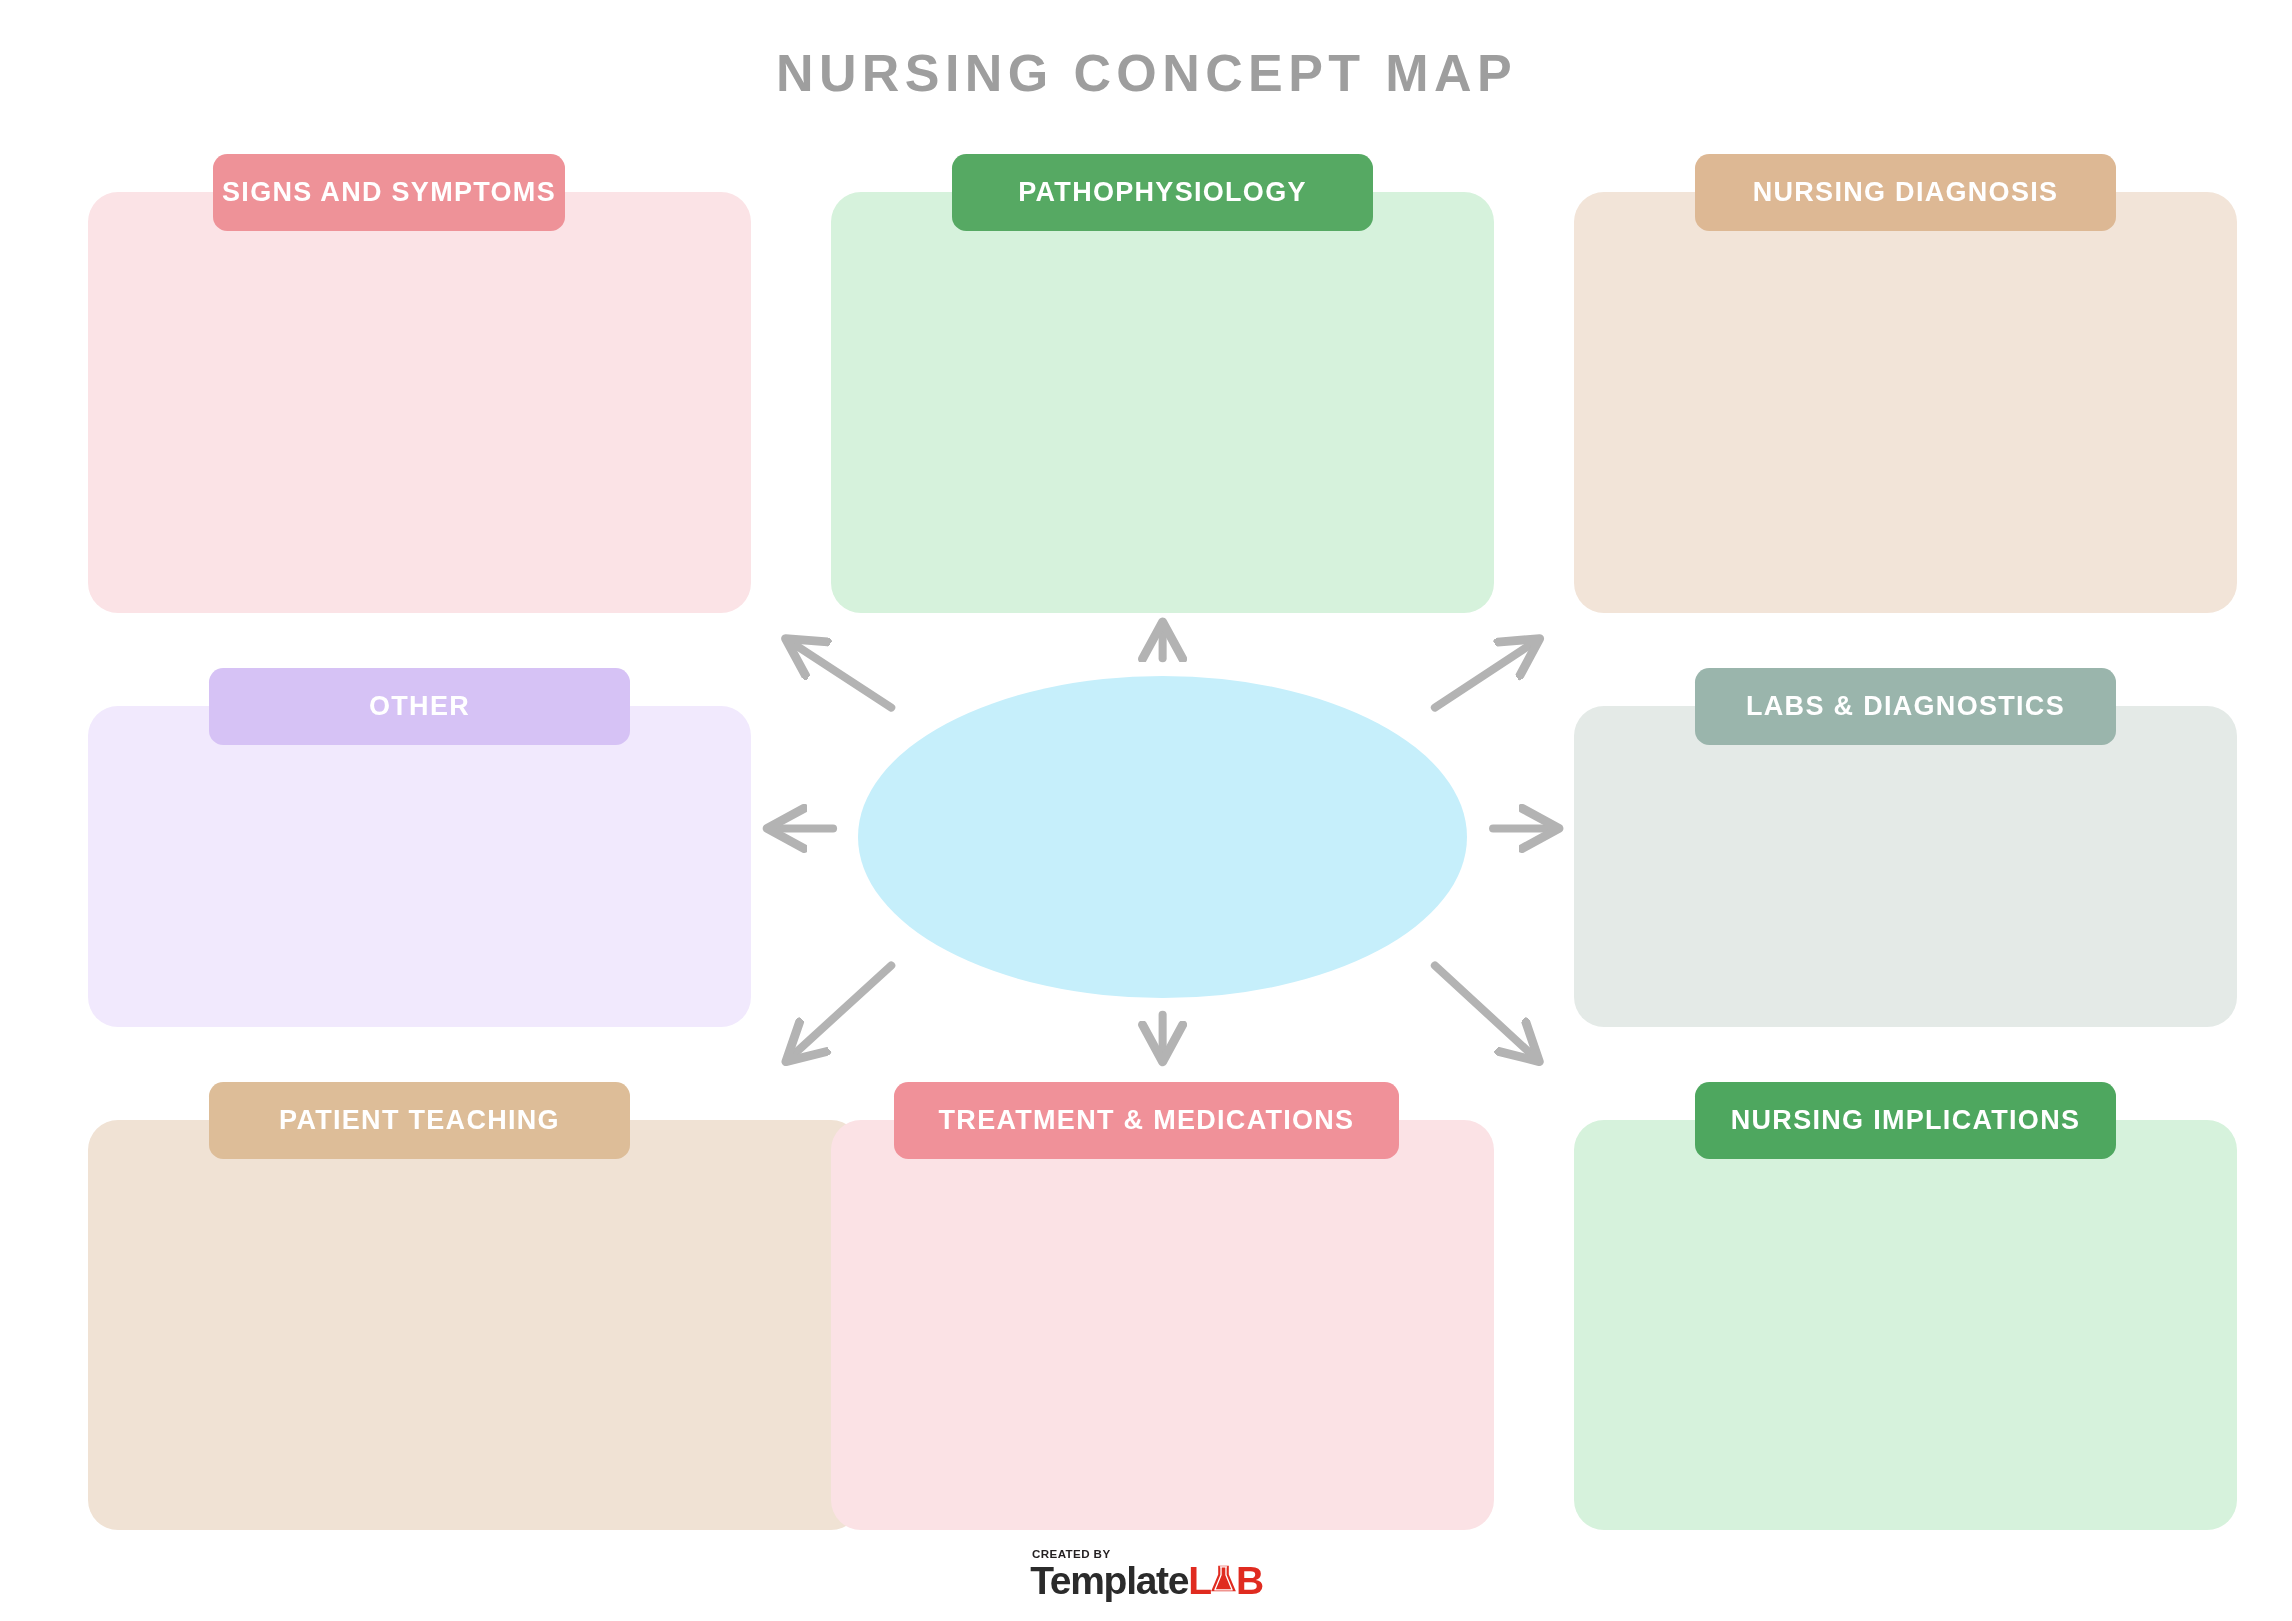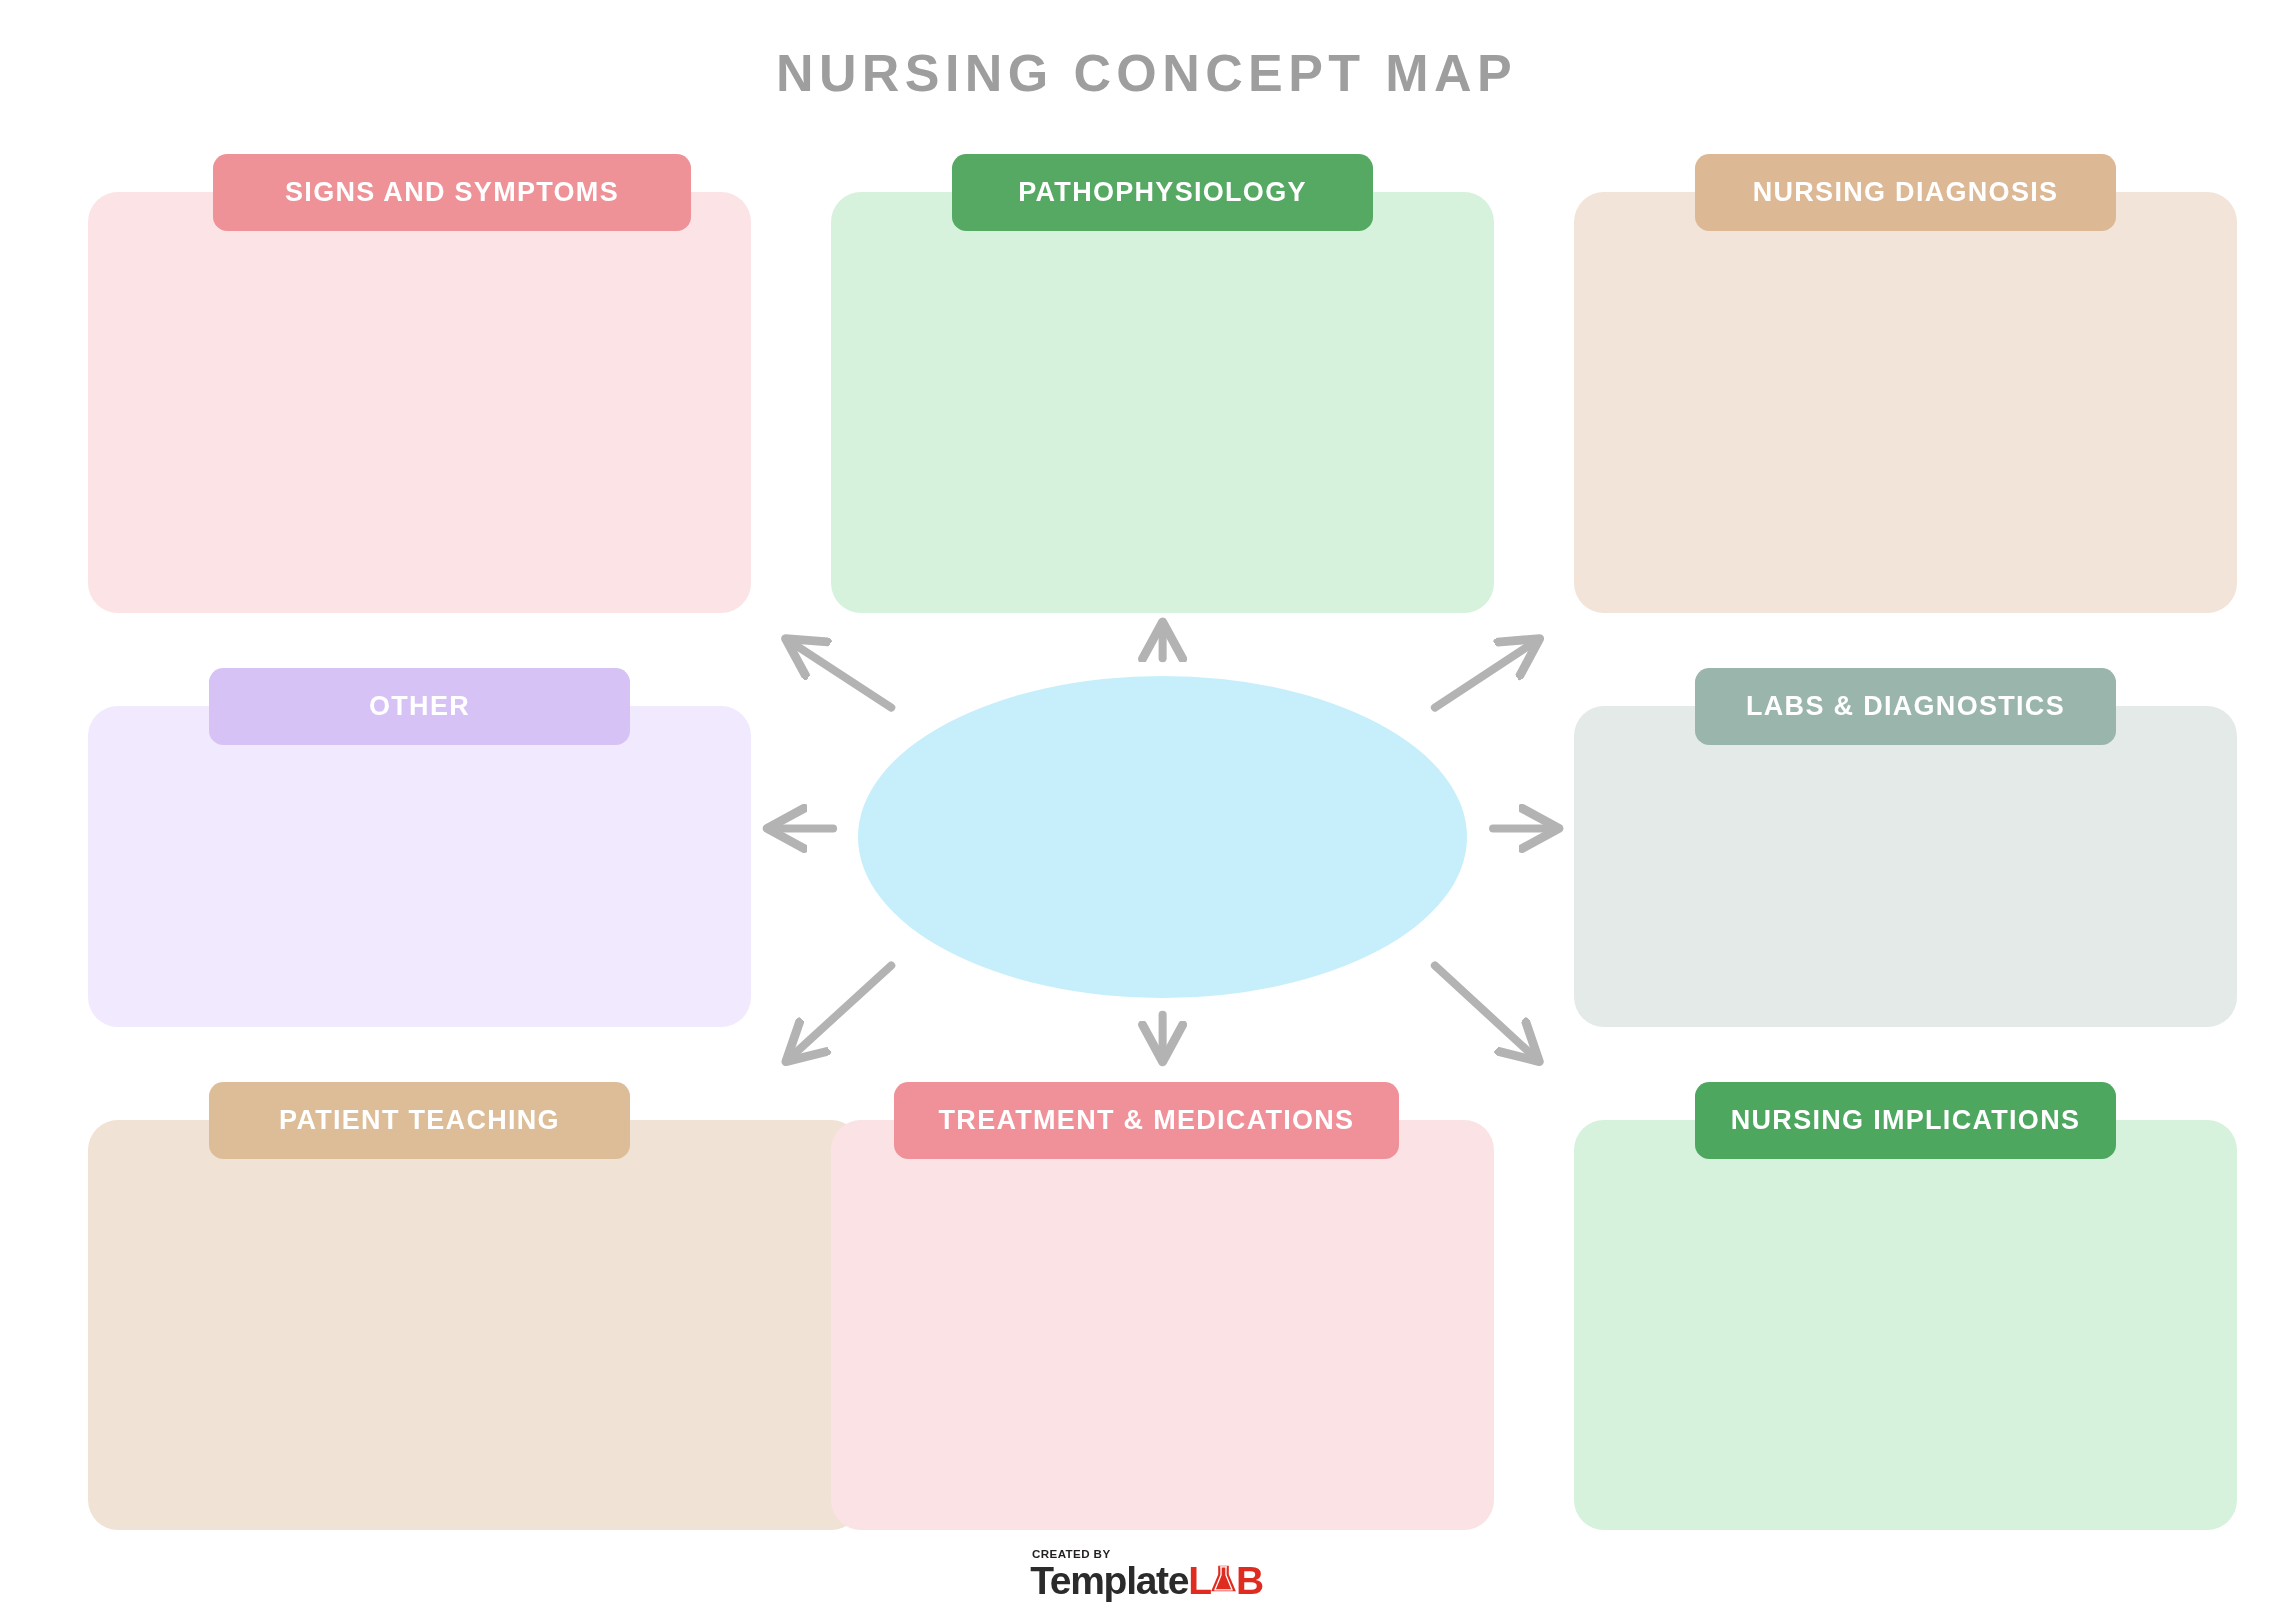--- a/index.html
+++ b/index.html
@@ -151,21 +151,21 @@
     <line x1="995" y1="1078" x2="880" y2="1183"></line>
     <line x1="1298" y1="1133" x2="1298" y2="1182"></line>
     <line x1="1602" y1="1078" x2="1716" y2="1183"></line>
   </g>
 </svg>
 
 <div class="center-ellipse"></div>
 
 <div class="card" style="left:88px; top:154px; width:663px; height:459px;">
   <div class="card-body" style="height:421px; background:#fbe3e6;"></div>
-  <div class="card-header" style="left:125px; width:478px; background:#ee9298;">SIGNS AND SYMPTOMS</div>
+  <div class="card-header" style="left:125px; width:352px; background:#ee9298;">SIGNS AND SYMPTOMS</div>
 </div>
 
 <div class="card" style="left:831px; top:154px; width:663px; height:459px;padding-left:24px;">
   <div class="card-body" style="height:421px; background:#d6f2dc;"></div>
   <div class="card-header" style="left:121px; width:421px; background:#56a963;">PATHOPHYSIOLOGY</div>
 </div>
 
 <div class="card" style="left:1574px; top:154px; width:663px; height:459px;">
   <div class="card-body" style="height:421px; background:#f2e4d8;"></div>
   <div class="card-header" style="left:121px; width:421px; background:#ddb894;">NURSING DIAGNOSIS</div>

